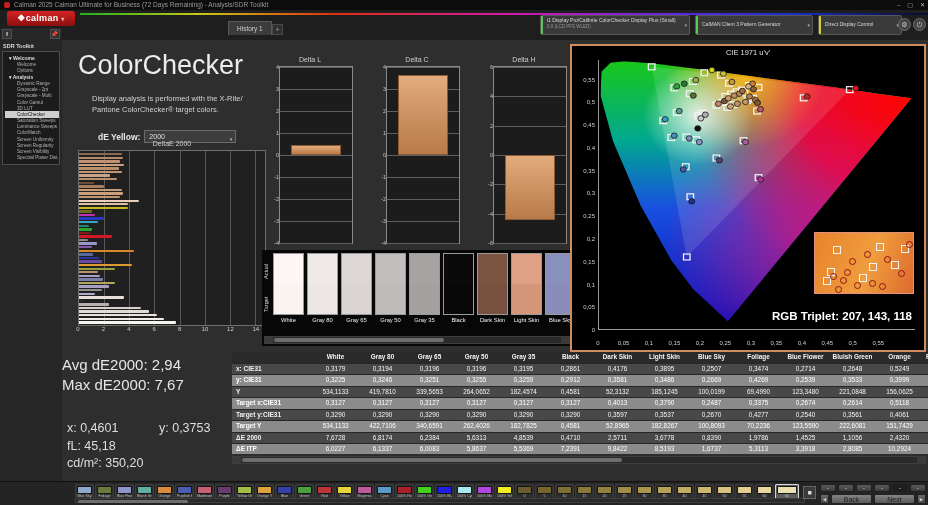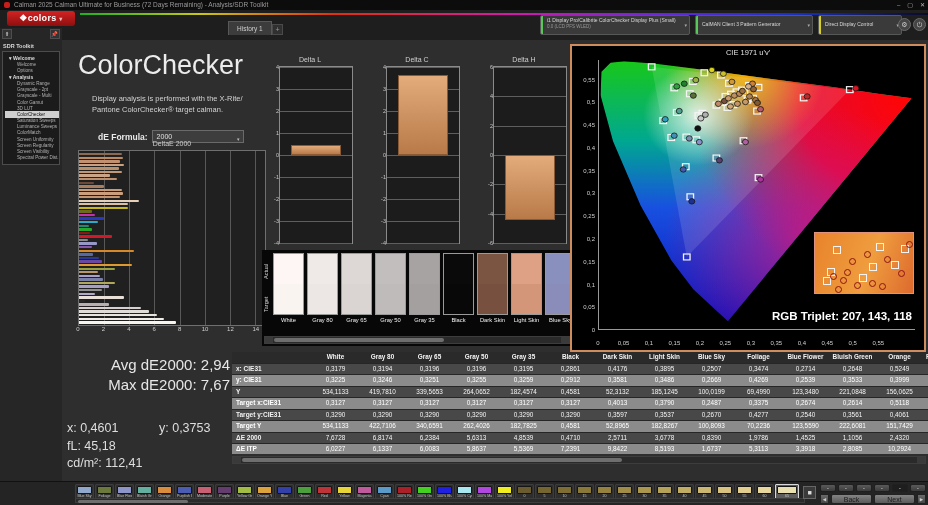--- a/index.html
+++ b/index.html
@@ -85,21 +85,21 @@
   #cie-plot { position:absolute; left:26px; top:14px; right:9px; bottom:20px; border-left:1px solid #999; border-bottom:1px solid #999; }
   #cie-plot svg { width:100%; height:100%; display:block; }
   #cie-ylab span { position:absolute; left:2px; width:21px; text-align:right; font-size:6px; color:#cfcfcf; transform:translateY(50%); }
   #cie-xlab span { position:absolute; bottom:4px; font-size:6px; color:#cfcfcf; transform:translateX(-50%); }
   #cie-inset { position:absolute; right:10px; bottom:56px; width:100px; height:62px;
     background:linear-gradient(110deg,#e8832c 0%,#ef9d3e 55%,#dd6a2e 100%); border:1px solid #e0927e; }
   .in-sq { position:absolute; width:8px; height:8px; border:1.6px solid #f4f4f4; }
   .in-ci { position:absolute; width:7px; height:7px; border:1.4px solid #8c1414; border-radius:50%; }
   #rgb-triplet { position:absolute; right:12px; bottom:28px; color:#fff; font-size:11.5px; font-weight:bold; }
   
-  .stat-big { position:absolute; left:0; width:168px; text-align:right; color:#e6e6e6; font-size:15px; }
+  .stat-big { position:absolute; left:0; width:168px; color:#e6e6e6; font-size:15px; }
   #stat-current { position:absolute; left:4px; color:#e6e6e6; font-size:16px; }
   .stat-small { position:absolute; color:#dedede; font-size:12.5px; }
   
   #tablewrap { position:absolute; left:170px; top:312px; right:0; height:102px; overflow:hidden; background:#303030; }
   .t-row { display:flex; height:11.5px; border-bottom:1px solid #262626; width:820px; }
   .t-label { width:80px; flex:none; font-size:6.5px; font-weight:bold; color:#f2f2f2; line-height:10.5px; padding-left:4px; }
   .t-cell { width:47px; flex:none; font-size:6.4px; color:#f4f4f4; line-height:10.5px; text-align:center; }
   .t-head { background:#2a2a2a; font-weight:bold; }
   .alt0 { background:#484848; }
   .alt1 { background:#8b8b8b; }
@@ -132,21 +132,21 @@
   <span id="win-controls">
     <span>–</span>
     <span>▢</span>
     <span>✕</span>
   </span>
 </div>
 
 <div id="chrome"></div>
 <div id="rainbow"></div>
 <div id="logo">
-  <span>❖colors</span>
+  <span>❖calman</span>
   <span class="caret">▾</span>
 </div>
 
 <div id="topbar-right">
   <div class="dd-btn" style="width:150px">
     <span class="edge" style="background:#58c858"></span>
     <div>i1 Display Pro/Calibrite ColorChecker Display Plus (Small)</div>
     <div class="dd-sub">0.0 (LCD PFS WLED)</div>
     <span class="caret">▾</span>
   </div>
@@ -191,23 +191,23 @@
       <div class="tree-item">ColorMatch</div>
       <div class="tree-item">Screen Uniformity</div>
       <div class="tree-item">Screen Regularity</div>
       <div class="tree-item">Screen Visibility</div>
       <div class="tree-item">Spectral Power Dist.</div>
     </div>
 </div>
 
 <div id="main">
   <div id="page-title">ColorChecker</div>
-  <div id="page-desc">Display analysis is performed with the X-Rite/ Pantone ColorChecker® target calman.</div>
+  <div id="page-desc">Display analysis is performed with the X-Rite/ Pantone ColorChecker® target colors.</div>
   <div id="formula-row">
-    <span id="formula-label">dE Formula:</span>
+    <span id="formula-label">dE Yellow:</span>
     <div id="formula-select">
       <span>2000</span>
       <span class="caret">▾</span>
     </div>
   </div>
 
   <div id="de-chart">
     <div id="de-title">DeltaE 2000</div>
     <div id="de-plot">
       <div id="de-grid-holder"></div>
@@ -596,21 +596,21 @@
         <div class="in-ci" style="left: 50%; top: 30%;"></div>
       </div>
     <div id="rgb-triplet">RGB Triplet: 207, 143, 118</div>
   </div>
 
   <div class="stat-big" style="top:316px">Avg dE2000: 2,94</div>
   <div class="stat-big" style="top:336px">Max dE2000: 7,67</div>
   <div class="stat-small" style="left:5px;top:381px">x: 0,4601</div>
   <div class="stat-small" style="left:97px;top:381px">y: 0,3753</div>
   <div class="stat-small" style="left:5px;top:399px">fL: 45,18</div>
-  <div class="stat-small" style="left:5px;top:416px">cd/m²: 112,41</div>
+  <div class="stat-small" style="left:5px;top:416px">cd/m²: 350,20</div>
 
   <div id="tablewrap">
       <div class="t-row t-head">
         <div class="t-label"></div>
         <div class="t-cell">White</div>
         <div class="t-cell">Gray 80</div>
         <div class="t-cell">Gray 65</div>
         <div class="t-cell">Gray 50</div>
         <div class="t-cell">Gray 35</div>
         <div class="t-cell">Black</div>

